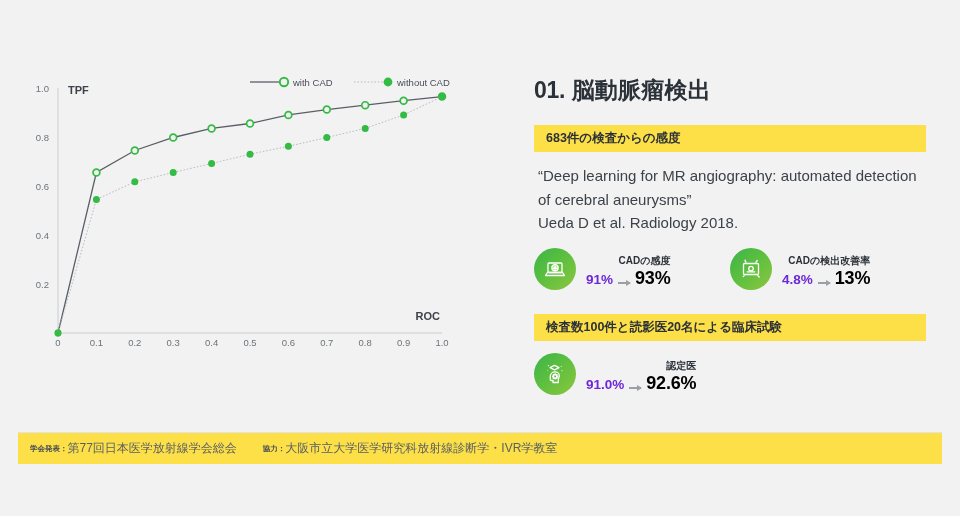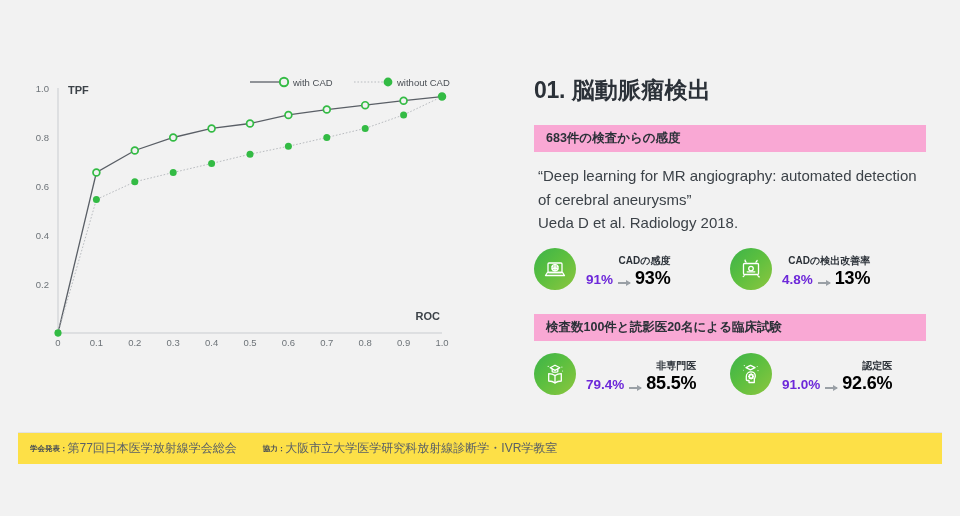--- a/index.html
+++ b/index.html
@@ -46,21 +46,21 @@
     font-size: 23px;
     font-weight: bold;
     color: #2b3138;
     letter-spacing: .2px;
     margin: 0 0 22px 0;
     line-height: 1.1;
   }
   .deck-title .num { letter-spacing: -.3px; }
 
   .section-bar {
-    background: #f9a8d4;
+    background: #fde047;
     height: 27px;
     line-height: 27px;
     padding-left: 12px;
     font-size: 12.5px;
     font-weight: bold;
     color: #2b3138;
     margin-bottom: 12px;
     box-sizing: border-box;
   }
 
@@ -295,41 +295,20 @@
       </div>
 
     </div>
 
     <div class="gap"></div>
 
     <div class="section-bar">検査数100件と読影医20名による臨床試験</div>
 
     <div class="stat-row">
 
-      <div class="stat-card">
-        <span class="stat-icon">
-          <svg width="24" height="24" viewBox="0 0 24 24" fill="none" stroke="#ffffff" stroke-width="1.3" stroke-linecap="round" stroke-linejoin="round">
-            <path d="M12 13.5 c-2.2 -1.6 -4.2 -1.9 -6.3 -1.9 v7.4 c2.1 0 4.1 .3 6.3 1.9 2.2 -1.6 4.2 -1.9 6.3 -1.9 v-7.4 c-2.1 0 -4.1 .3 -6.3 1.9 z"></path>
-            <path d="M12 13.5 v7.4"></path>
-            <path d="M12 3.2 L16.8 5.8 L12 8.4 L7.2 5.8 Z"></path>
-            <path d="M9.2 7 v2.4 c0 .9 5.6 .9 5.6 0 V7"></path>
-            <circle cx="5.2" cy="4.3" r=".65" fill="#ffffff" stroke="none"></circle>
-            <circle cx="18.9" cy="5.1" r=".55" fill="#ffffff" stroke="none"></circle>
-            <circle cx="19.6" cy="9" r=".5" fill="#ffffff" stroke="none"></circle>
-          </svg>
-        </span>
-        <span class="stat-text">
-          <span class="stat-label">非専門医</span>
-          <span class="stat-values">
-            <span class="val-from">79.4%</span>
-            <span class="val-arrow"></span>
-            <span class="val-to">85.5%</span>
-          </span>
-        </span>
-      </div>
 
       <div class="stat-card">
         <span class="stat-icon">
           <svg width="24" height="24" viewBox="0 0 24 24" fill="none" stroke="#ffffff" stroke-width="1.3" stroke-linecap="round" stroke-linejoin="round">
             <path d="M11.5 3.4 L16 5.6 L11.5 7.8 L7 5.6 Z"></path>
             <path d="M7.3 14.6 c0 -2.8 2.2 -4.7 4.7 -4.7 2.5 0 4.3 1.8 4.3 4.1 0 1.5 -1 2.4 -1 3.6 v2.9 h-5.3 v-2 h-1.9 c-.6 0 -.8 -.4 -.8 -.9 z"></path>
             <circle cx="12.1" cy="14.4" r="2"></circle>
             <path d="M12.1 11.7 v1 M12.1 16.1 v1 M9.6 14.4 h1 M13.6 14.4 h1 M10.3 12.6 l.7 .7 M13.2 15.5 l.7 .7 M13.9 12.6 l-.7 .7 M11 15.5 l-.7 .7"></path>
             <circle cx="5.3" cy="3.6" r=".6" fill="#ffffff" stroke="none"></circle>
             <circle cx="18.2" cy="4.4" r=".5" fill="#ffffff" stroke="none"></circle>

